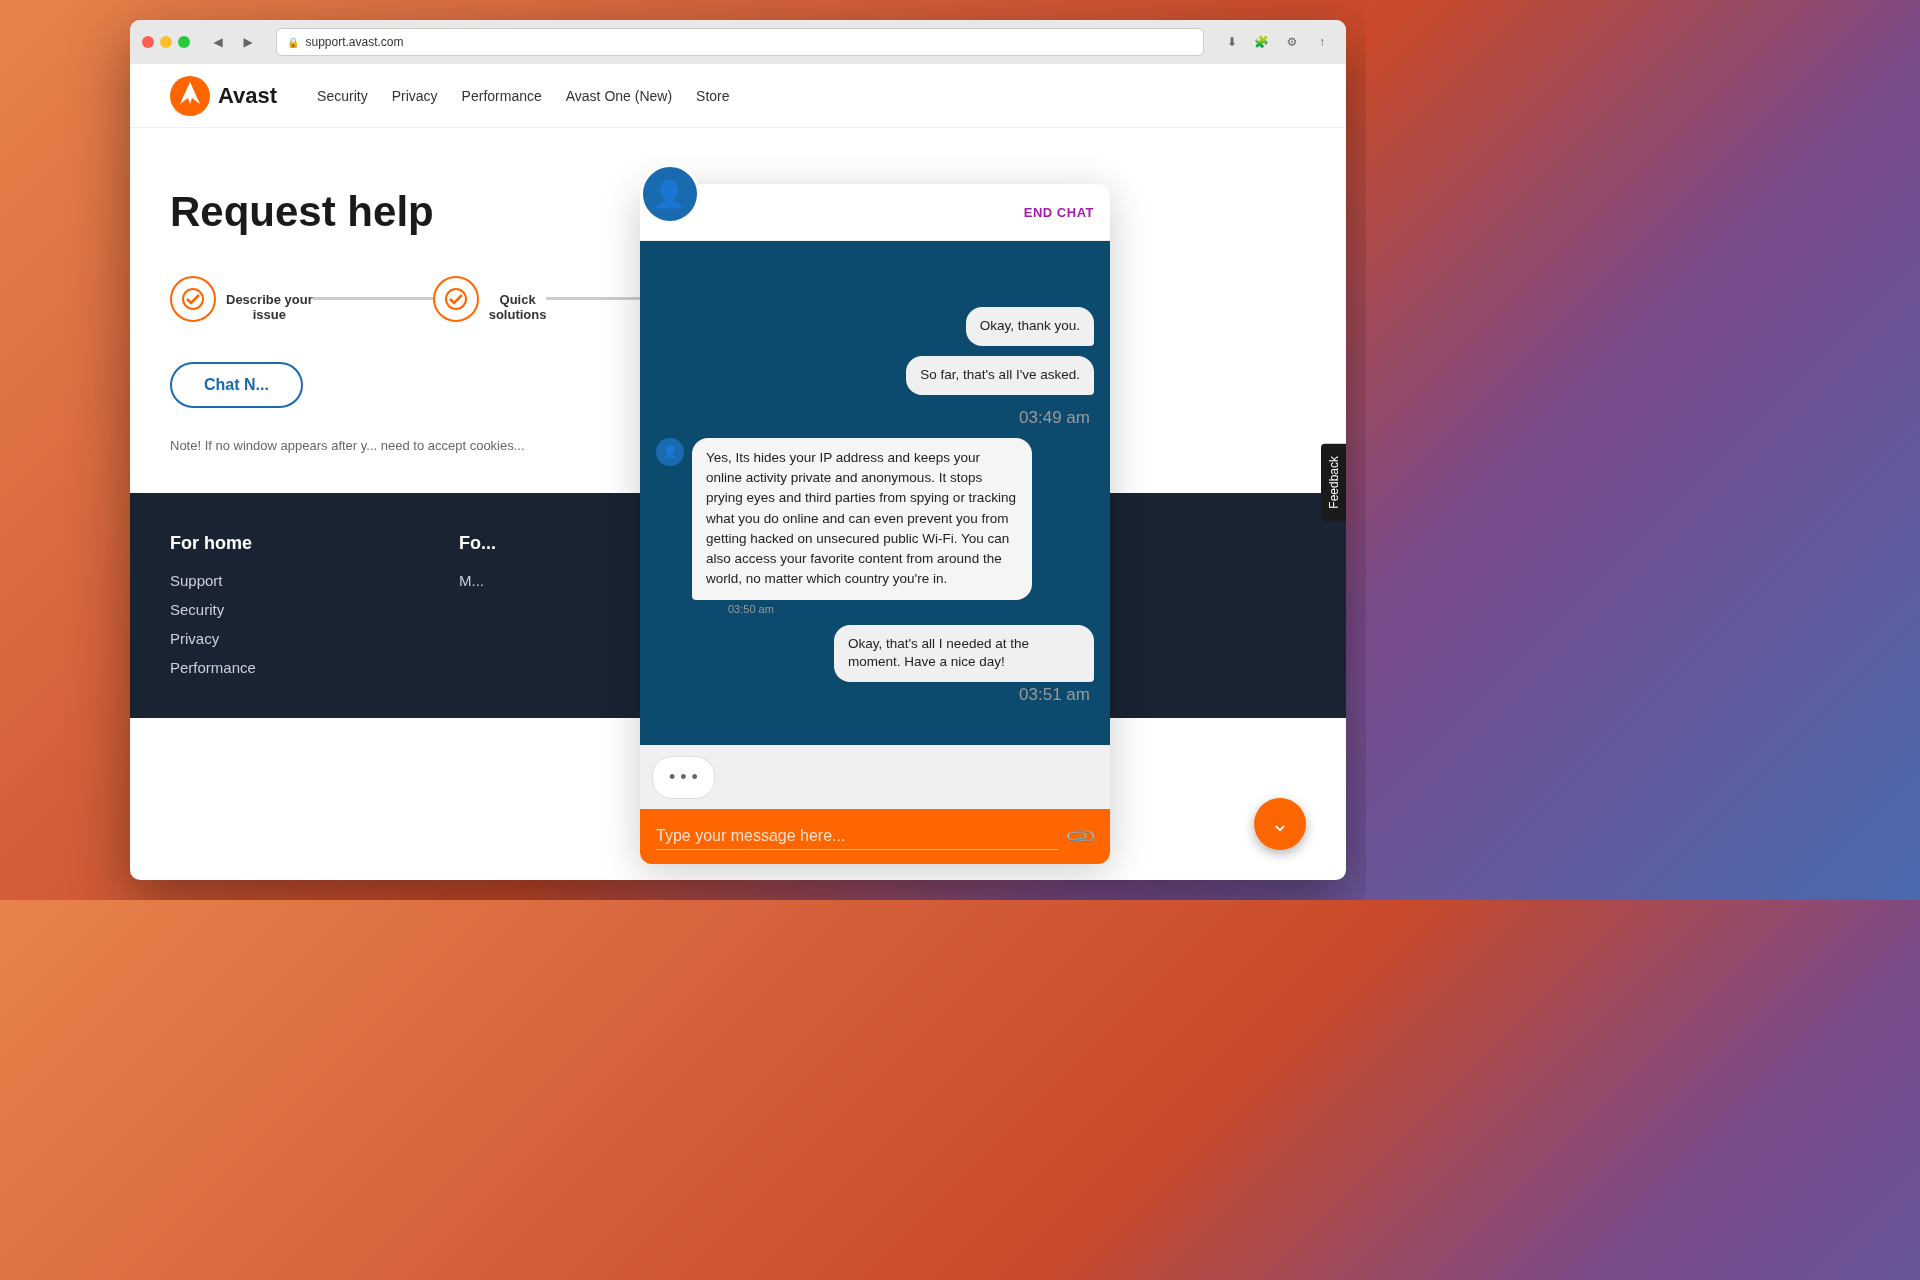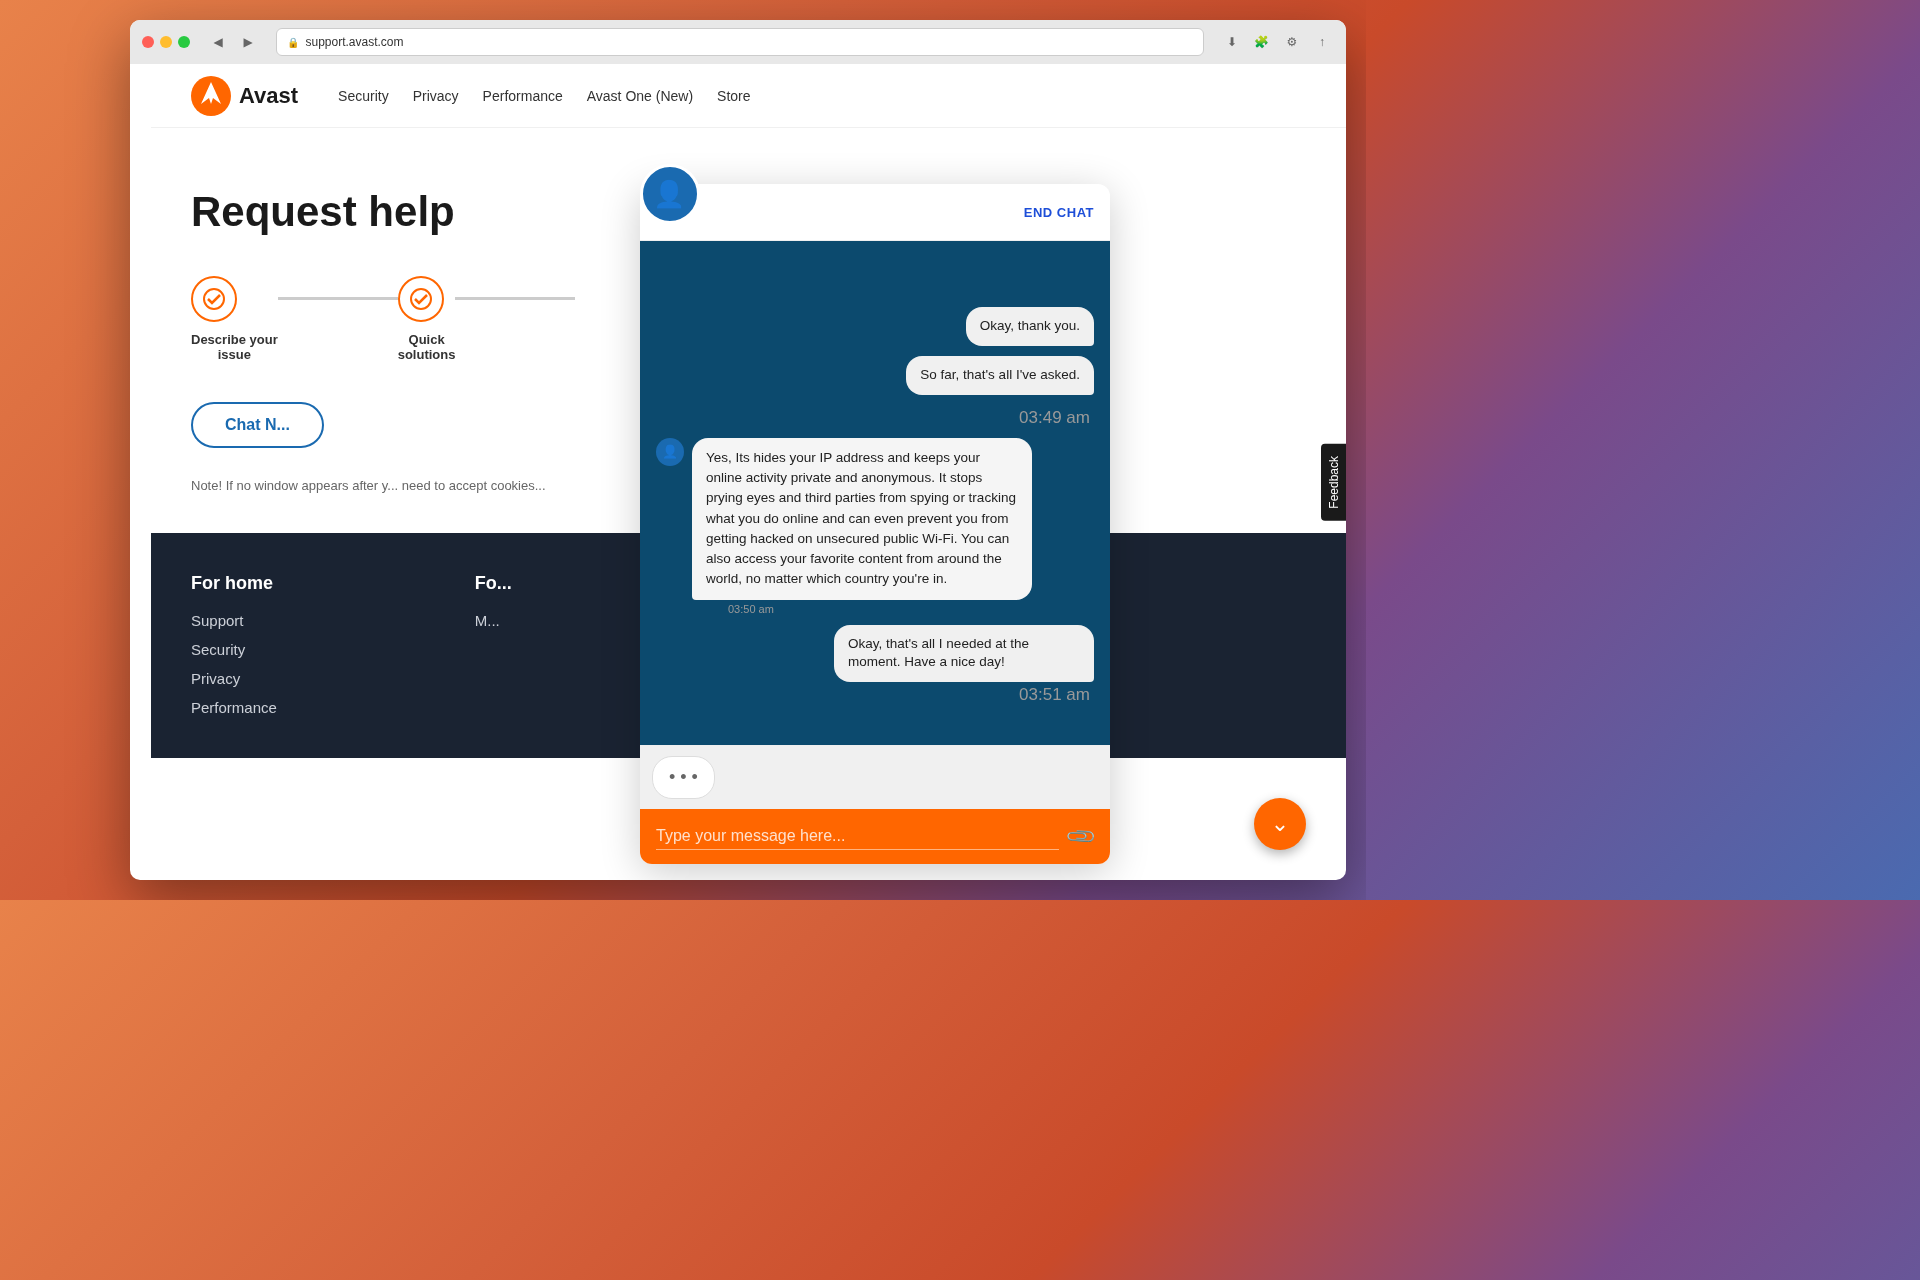--- a/index.html
+++ b/index.html
@@ -87,21 +87,20 @@
       display: flex;
       gap: 6px;
       color: #666;
     }
 
     
     .page-content {
       flex: 1;
       overflow: hidden;
       position: relative;
-      padding-left: 21px;
     }
 
     
     .site-header {
       background: #fff;
       padding: 0 40px;
       height: 64px;
       display: flex;
       align-items: center;
       gap: 30px;
@@ -154,22 +153,21 @@
 
     .steps-row {
       display: flex;
       align-items: flex-start;
       gap: 0;
       margin-bottom: 40px;
     }
 
     .step-item {
       display: flex;
-      flex-direction: column;
-      align-items: flex-start;
+      align-items: flex-end;
       gap: 10px;
     }
 
     .step-circle {
       width: 46px;
       height: 46px;
       border-radius: 50%;
       border: 2.5px solid #ff6600;
       display: flex;
       align-items: center;
@@ -270,21 +268,21 @@
       align-items: center;
       justify-content: center;
       color: #666;
       font-size: 18px;
       cursor: pointer;
     }
 
     .chat-end-btn {
       font-size: 13px;
       font-weight: 700;
-      color: #1d4ed8;
+      color: #a21caf;
       cursor: pointer;
       letter-spacing: 0.5px;
     }
 
     .chat-avatar-large {
       position: absolute;
       top: 100px;
       left: 510px;
       width: 60px;
       height: 60px;

